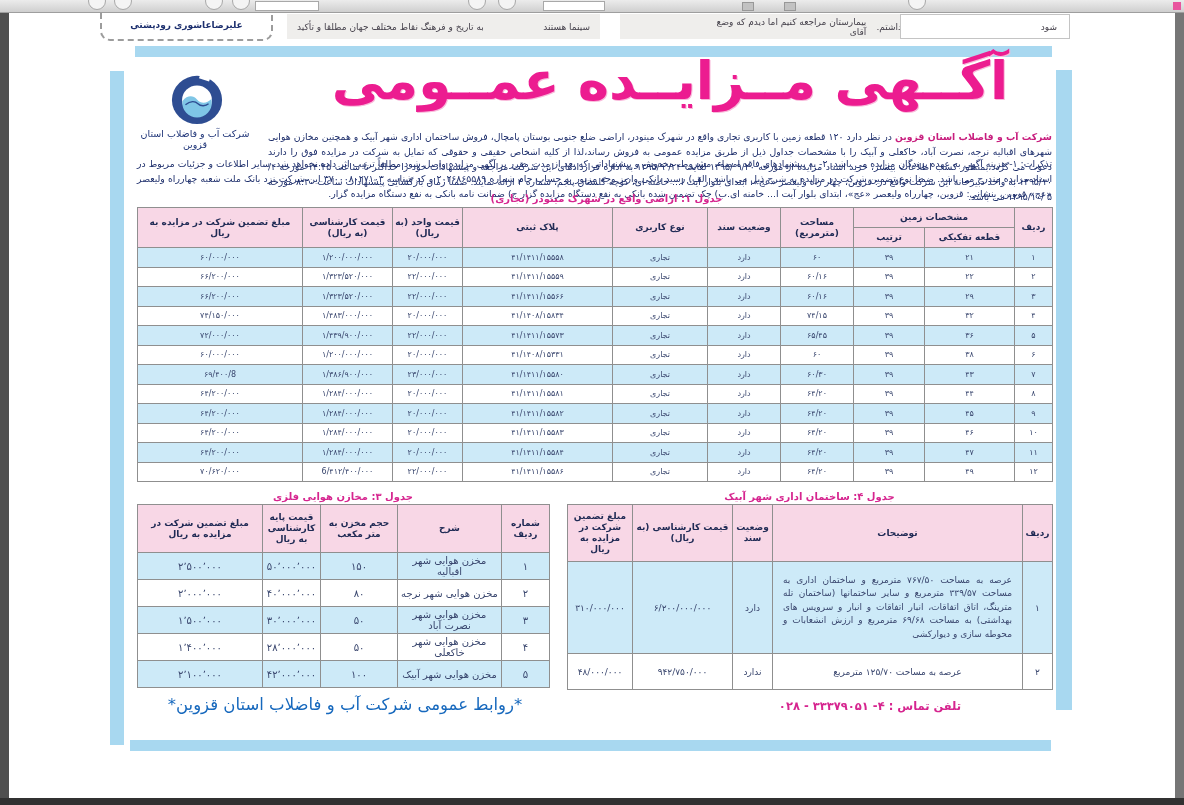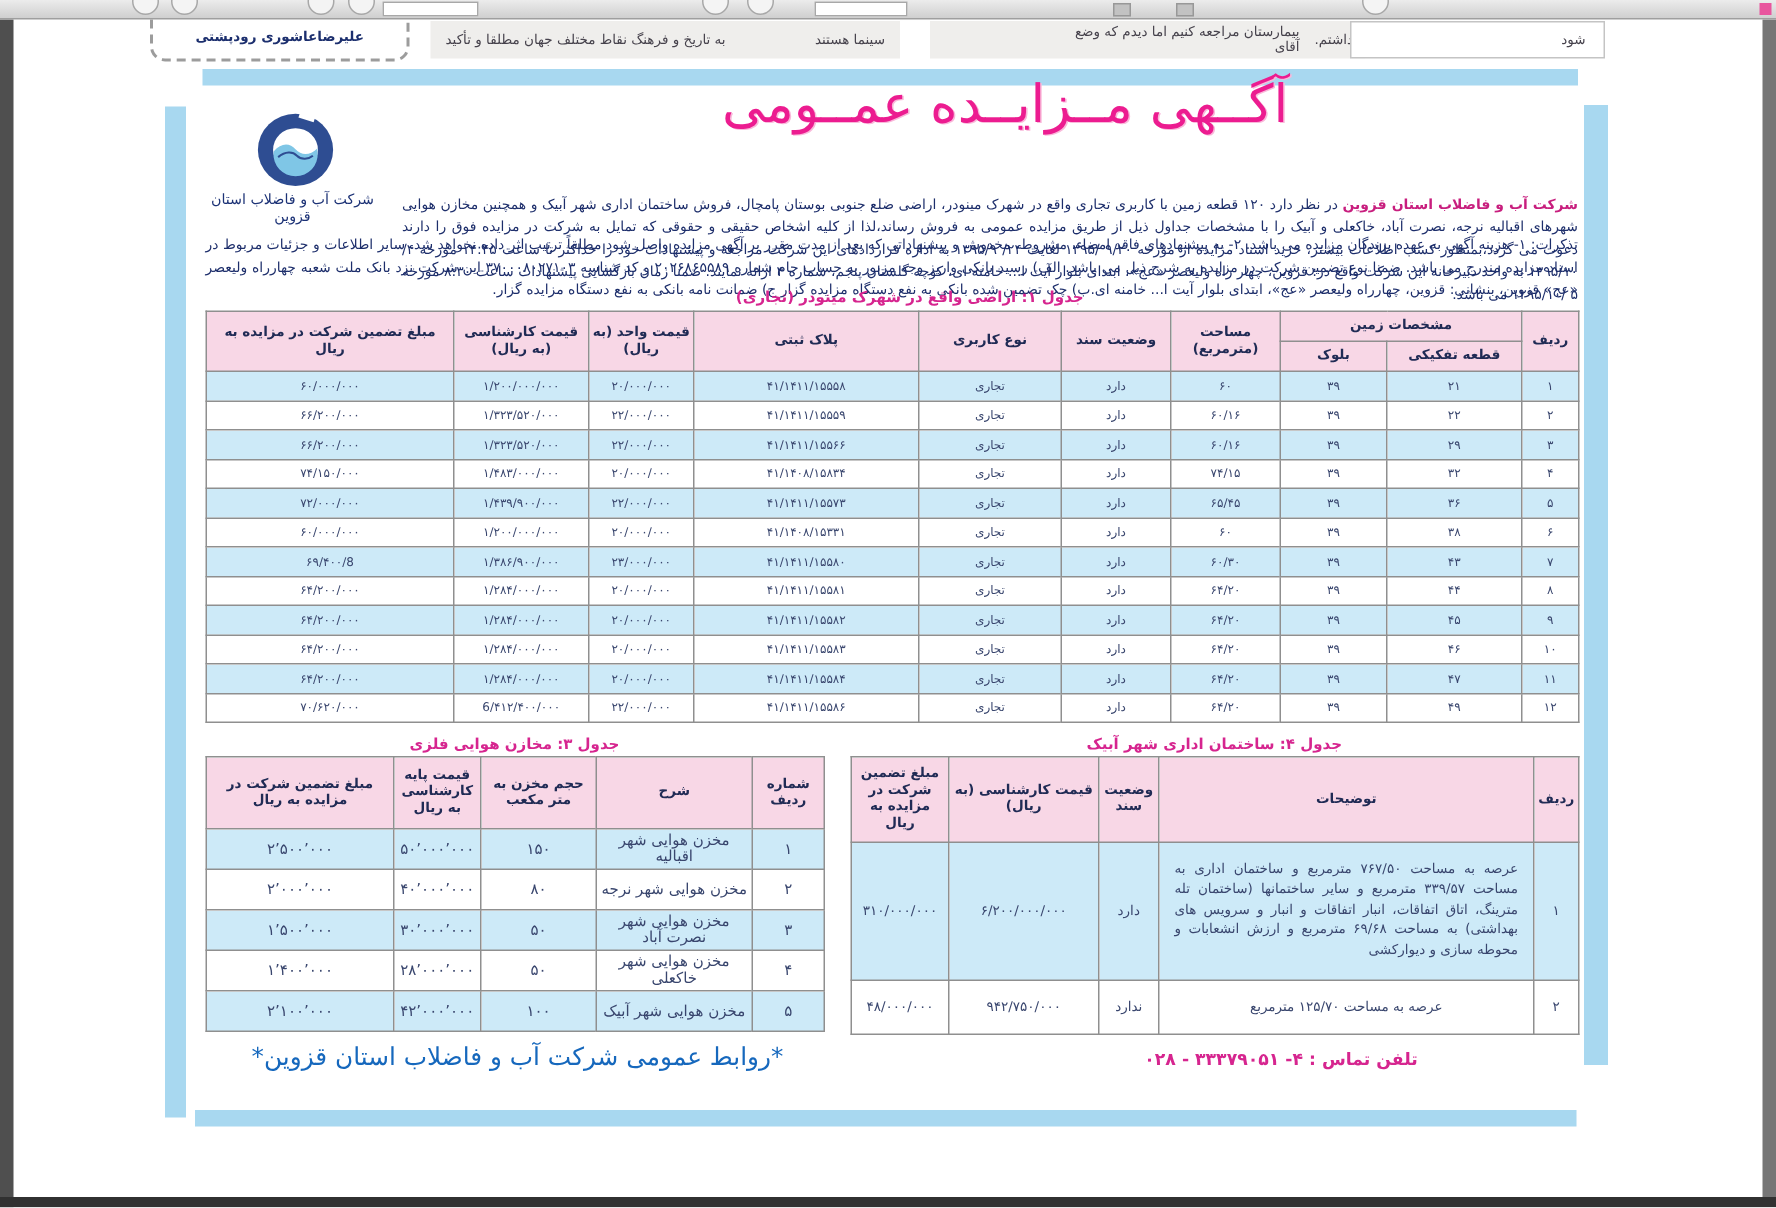--- a/index.html
+++ b/index.html
@@ -33,21 +33,21 @@
 
   
   .bar { position:absolute; background:#a8d8f0; }
   .bar-top    { left:135px; top:46px;  width:917px; height:11px; }
   .bar-left   { left:110px; top:71px;  width:14px;  height:674px; }
   .bar-right  { left:1056px; top:70px; width:16px;  height:640px; }
   .bar-bottom { left:130px; top:740px; width:921px; height:11px; }
 
   
   .ad-title { position:absolute; left:290px; top:50px; width:760px; text-align:center; direction:rtl;
-              font-size:35px; font-weight:normal; color:#ec1c90; letter-spacing:-1px;
+              font-size:53px; font-weight:bold; color:#ec1c90; letter-spacing:-1px;
               text-shadow:1px 1px 0 #f9b9da; }
   .logo { position:absolute; left:166px; top:71px; width:62px; height:54px; }
   .logo-caption { position:absolute; left:128px; top:128px; width:134px; text-align:center; direction:rtl;
                   font-size:9.5px; color:#1c3276; }
   .body-text { position:absolute; direction:rtl; text-align:justify; font-size:9.3px; line-height:15px;
                color:#1d2e6b; }
   .body-p1 { left:268px; top:109px; width:784px;margin-top:20px; }
   .body-p2 { left:137px; top:156px; width:915px; }
   .lead { color:#c81e7e; font-weight:bold; }
 
@@ -73,21 +73,21 @@
 
   .table4 { left:567px; top:504px; width:485px; }
   .table4 thead tr { height:57px; }
   .table4 td { font-size:9px; }
   .table4 .desc { text-align:justify; padding:3px 10px; line-height:13.5px; }
   .table4 tbody tr.r1 { height:92px; }
   .table4 tbody tr.r2 { height:36px; }
 
   .footer-left { position:absolute; left:140px; top:695px; width:410px; text-align:center; direction:rtl;
                  font-size:16.5px; font-weight:normal; color:#1668bd; }
-  .footer-right { position:absolute; left:704px; top:699px; width:300px; text-align:center; direction:rtl;
+  .footer-right { position:absolute; left:720px; top:699px; width:300px; text-align:center; direction:rtl;
                   font-size:11.5px; font-weight:bold; color:#d6258f; }
 </style>
 </head>
 <body>
 
 <div class="screen">
 
   <div class="toolbar">
     <div class="tb-circle" style="left:88px"></div>
     <div class="tb-circle" style="left:114px"></div>
@@ -164,21 +164,21 @@
         <th rowspan="2">مساحت (مترمربع)</th>
         <th rowspan="2">وضعیت سند</th>
         <th rowspan="2">نوع کاربری</th>
         <th rowspan="2">پلاک ثبتی</th>
         <th rowspan="2">قیمت واحد (به ریال)</th>
         <th rowspan="2">قیمت کارشناسی (به ریال)</th>
         <th rowspan="2">مبلغ تضمین شرکت در مزایده به ریال</th>
       </tr>
       <tr>
         <th>قطعه تفکیکی</th>
-        <th>بلوک</th>
+        <th>ترتیب</th>
       </tr>
     </thead>
     <tbody>
         <tr>
           <td>۱</td>
           <td>۲۱</td>
           <td>۳۹</td>
           <td>۶۰</td>
           <td>دارد</td>
           <td>تجاری</td>

